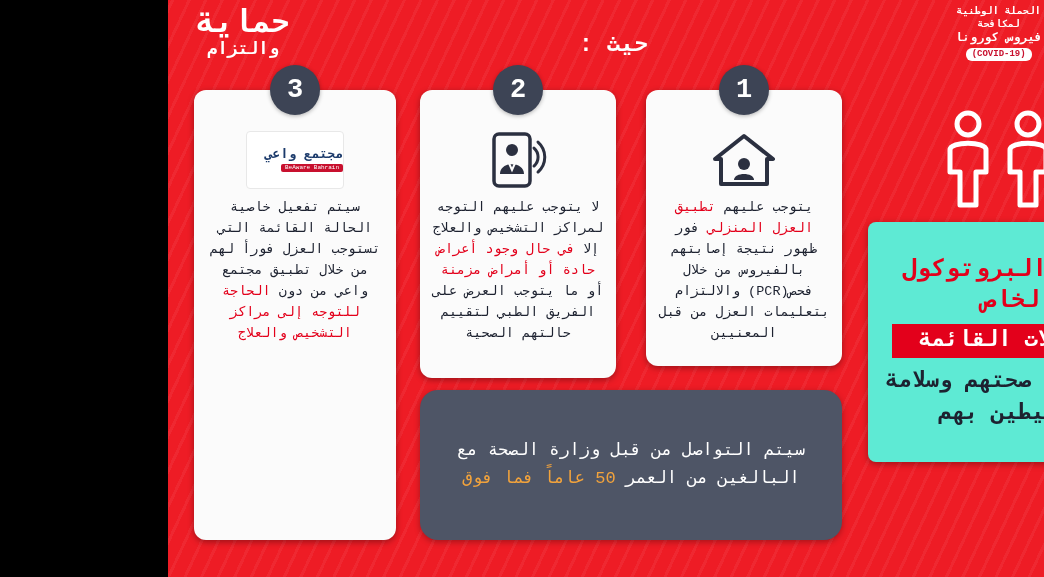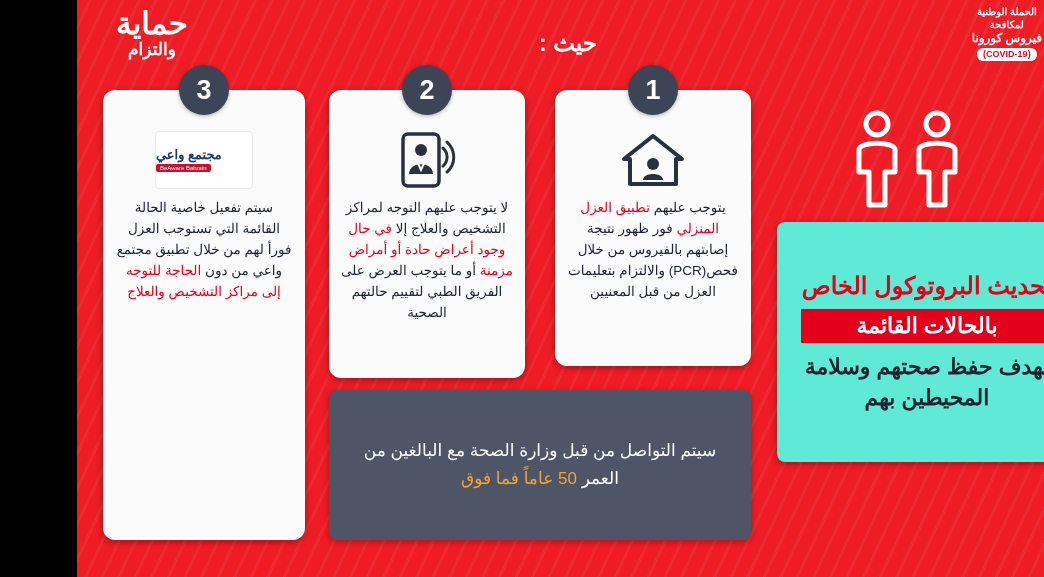--- a/index.html
+++ b/index.html
@@ -2,25 +2,25 @@
 <html lang="ar" dir="rtl"><head>
 <meta charset="utf-8">
 <style>
   html, body {
     margin: 0;
     padding: 0;
     background: #000;
   }
   .stage {
     position: relative;
-    width: 967px;
+    width: 876px;
     height: 577px;
     overflow: hidden;
     background: #ee1c25;
-    font-family: Liberation Sans, sans-serif;
+    font-family: Liberation Mono, monospace;
   }
   
   .stage::before {
     content: "";
     position: absolute;
     inset: 0;
     background: repeating-linear-gradient(
       -65deg,
       rgba(255,255,255,0.00) 0px,
       rgba(255,255,255,0.00) 12px,
@@ -156,21 +156,21 @@
   #card3 { left: 26px; top: 90px; width: 202px; height: 450px; }
 
   
   .note {
     position: absolute;
     left: 252px;
     top: 390px;
     width: 422px;
     height: 150px;
     background: #4e5566;
-    border-radius: 8px;
+    border-radius: 18px;
     color: #fff;
     direction: rtl;
     text-align: center;
     display: flex;
     align-items: center;
     justify-content: center;
     padding: 10px 18px;
     box-sizing: border-box;
     box-shadow: 0 2px 6px rgba(0,0,0,.3);
   }
@@ -235,21 +235,21 @@
 
   
   .comm-logo {
     width: 96px;
     height: 56px;
     background: #fff;
     border: 1px solid #e8e8e8;
     border-radius: 4px;
     display: flex;
     flex-direction: column;
-    align-items: flex-end;
+    align-items: flex-start;
     justify-content: center;
     line-height: 1;
   }
   .comm-logo .cl-ar {
     font-size: 13px;
     font-weight: bold;
     color: #1b3a6b;
   }
   .comm-logo .cl-red {
     font-size: 6px;

